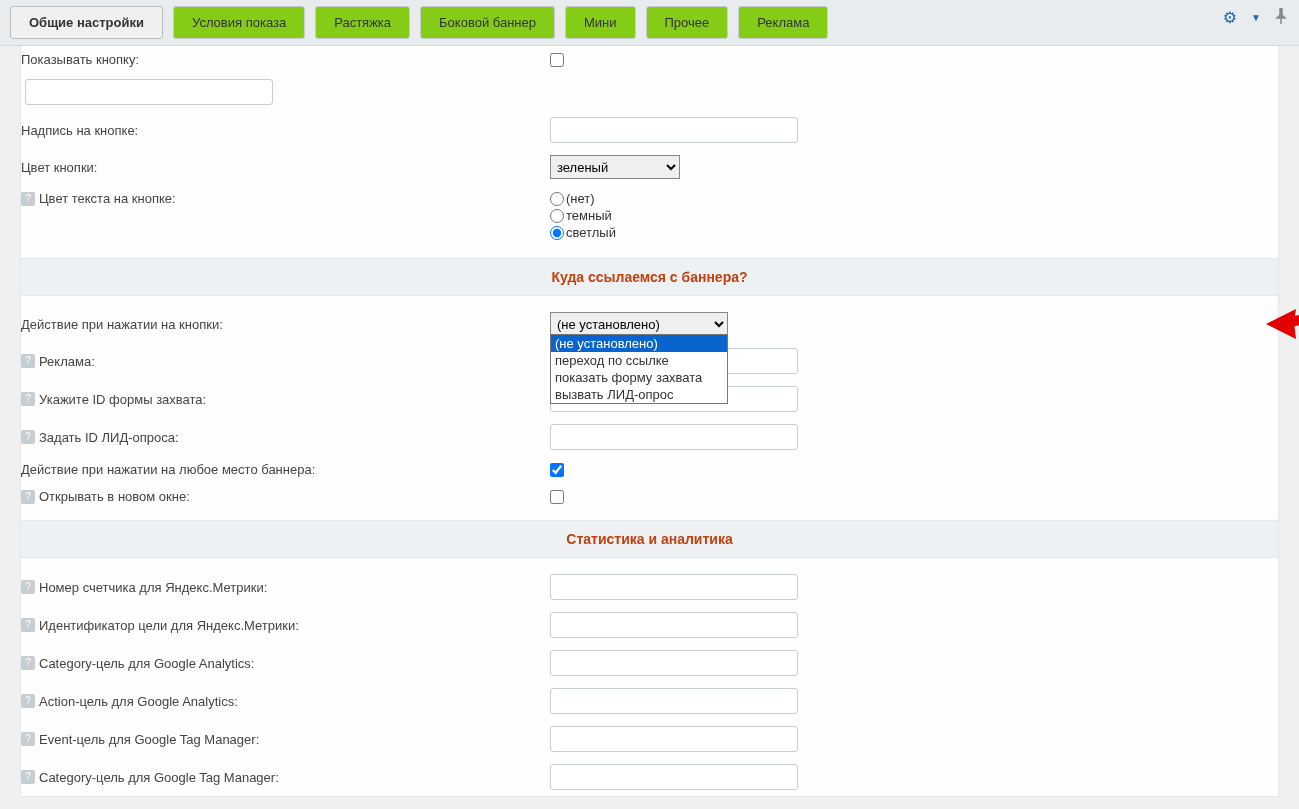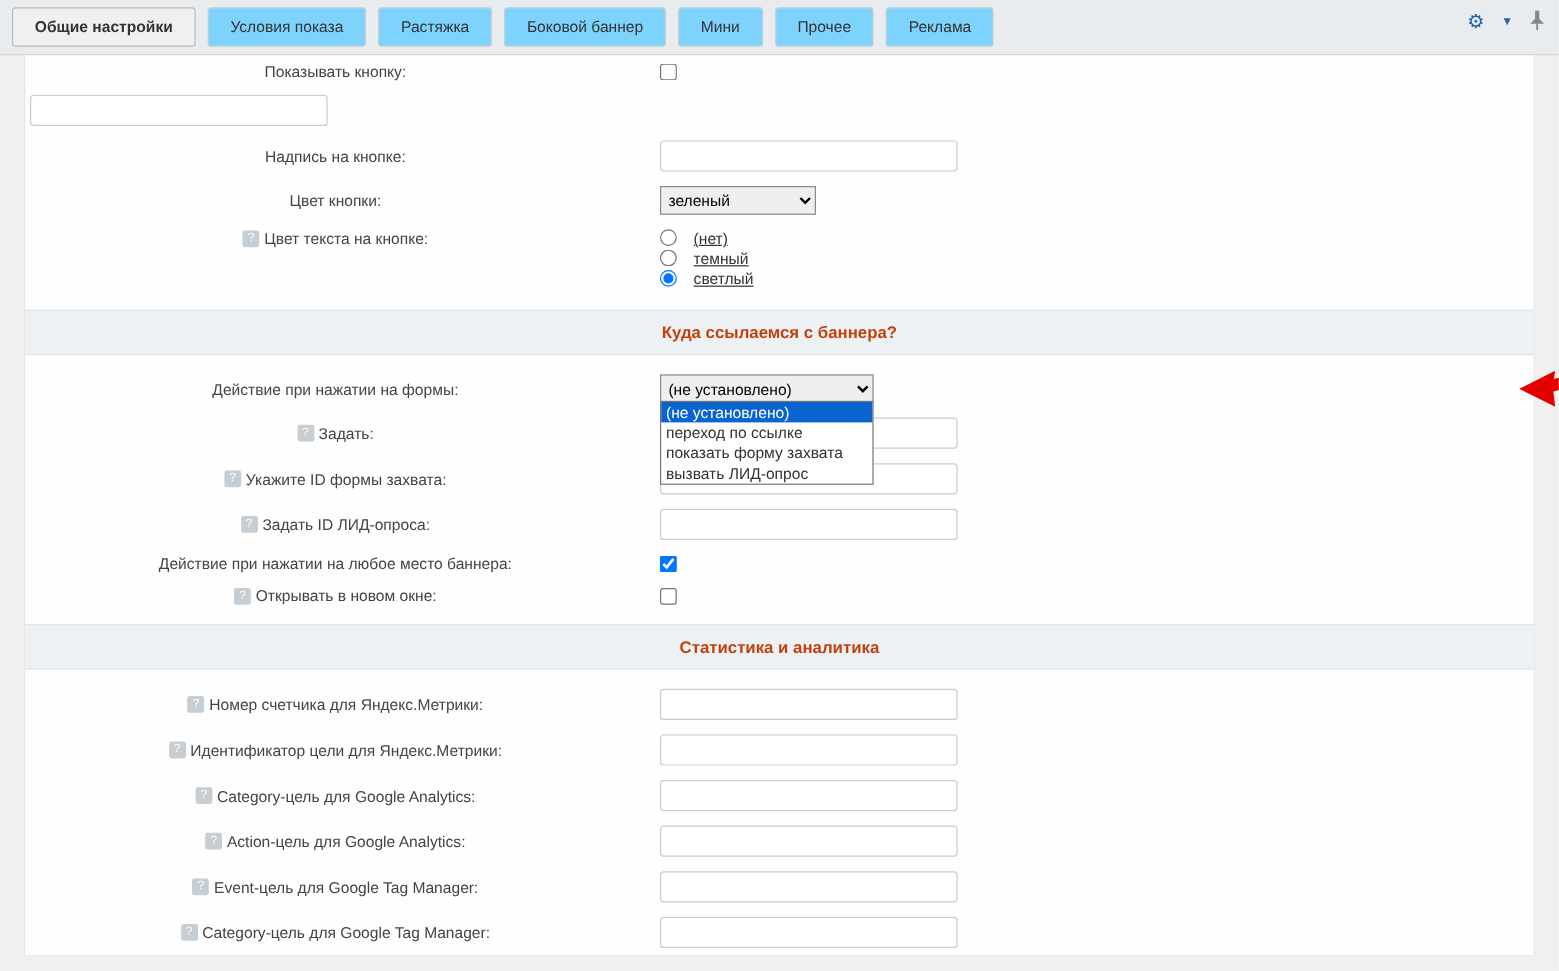--- a/index.html
+++ b/index.html
@@ -12,21 +12,21 @@
     .top-bar {
       display: flex;
       align-items: flex-end;
       padding: 6px 10px;
       background: #e8ecef;
       border-bottom: 1px solid #d4d8db;
       position: relative;
     }
     .tab {
       padding: 8px 18px;
-      background: #7dd3fc;
+      background: #84cc16;
       border: 1px solid #c6cdd3;
       border-radius: 3px;
       margin-right: 10px;
       font-size: 13px;
       color: #333;
       cursor: pointer;
     }
     .tab.active {
       background: #f0f0f0;
       border: 1px solid #bbb;
@@ -53,21 +53,21 @@
       align-items: center;
       padding: 6px 0;
     }
     .form-label {
       width: 525px;
       text-align: right;
       padding-right: 8px;
       color: #444;
       font-size: 13px;
       display: flex;
-      justify-content: center;
+      justify-content: flex-start;
       align-items: center;
       gap: 4px;
     }
     .help-icon {
       display: inline-block;
       width: 14px;
       height: 14px;
       background: #c6cdd3;
       color: #fff;
       font-size: 10px;
@@ -98,26 +98,25 @@
       font-size: 13px;
       padding: 1px 2px;
     }
     select.wide { width: 178px; }
     input[type="checkbox"], input[type="radio"] {
       width: 14px;
       height: 14px;
     }
     .radio-group label {
       display: flex;
-      align-items: flex-start;
-      gap: 14px;
+      align-items: center;
+      gap: 2px;
       font-size: 13px;
       color: #333;
       margin-bottom: 2px;
-      text-decoration: underline;
     }
     .section-header {
       background: #edf1f4;
       text-align: center;
       padding: 10px 0;
       font-size: 14px;
       font-weight: bold;
       color: #c2410c;
       border-top: 1px solid #e3e7ea;
       border-bottom: 1px solid #e3e7ea;
@@ -227,21 +226,21 @@
             <span>светлый</span>
           </label>
       </div>
     </div>
   </div>
 
   <div class="section-header">Куда ссылаемся с баннера?</div>
 
   <div class="form-row" style="position:relative;">
     <div class="form-label">
-        <span>Действие при нажатии на формы:</span>
+        <span>Действие при нажатии на кнопки:</span>
       </div>
     <div class="form-control" style="position:relative;">
       <select class="wide">
         <option>(не установлено)</option>
       </select>
       <div class="dropdown-open">
         <div class="dropdown-option selected">(не установлено)</div>
         <div class="dropdown-option">переход по ссылке</div>
         <div class="dropdown-option">показать форму захвата</div>
         <div class="dropdown-option">вызвать ЛИД-опрос</div>
@@ -251,21 +250,21 @@
           <path d="M100 20 Q 60 8 25 18" stroke="#e30000" stroke-width="10" fill="none" stroke-linecap="round"></path>
           <polygon points="0,20 30,5 28,18 30,35" fill="#e30000"></polygon>
         </svg>
       </div>
     </div>
   </div>
 
   <div class="form-row">
     <div class="form-label">
       <span class="help-icon">?</span>
-      <span>Задать:</span>
+      <span>Реклама:</span>
     </div>
     <div class="form-control">
         <input type="text" style="">
       </div>
   </div>
 
   <div class="form-row">
     <div class="form-label">
       <span class="help-icon">?</span>
       <span>Укажите ID формы захвата:</span>

